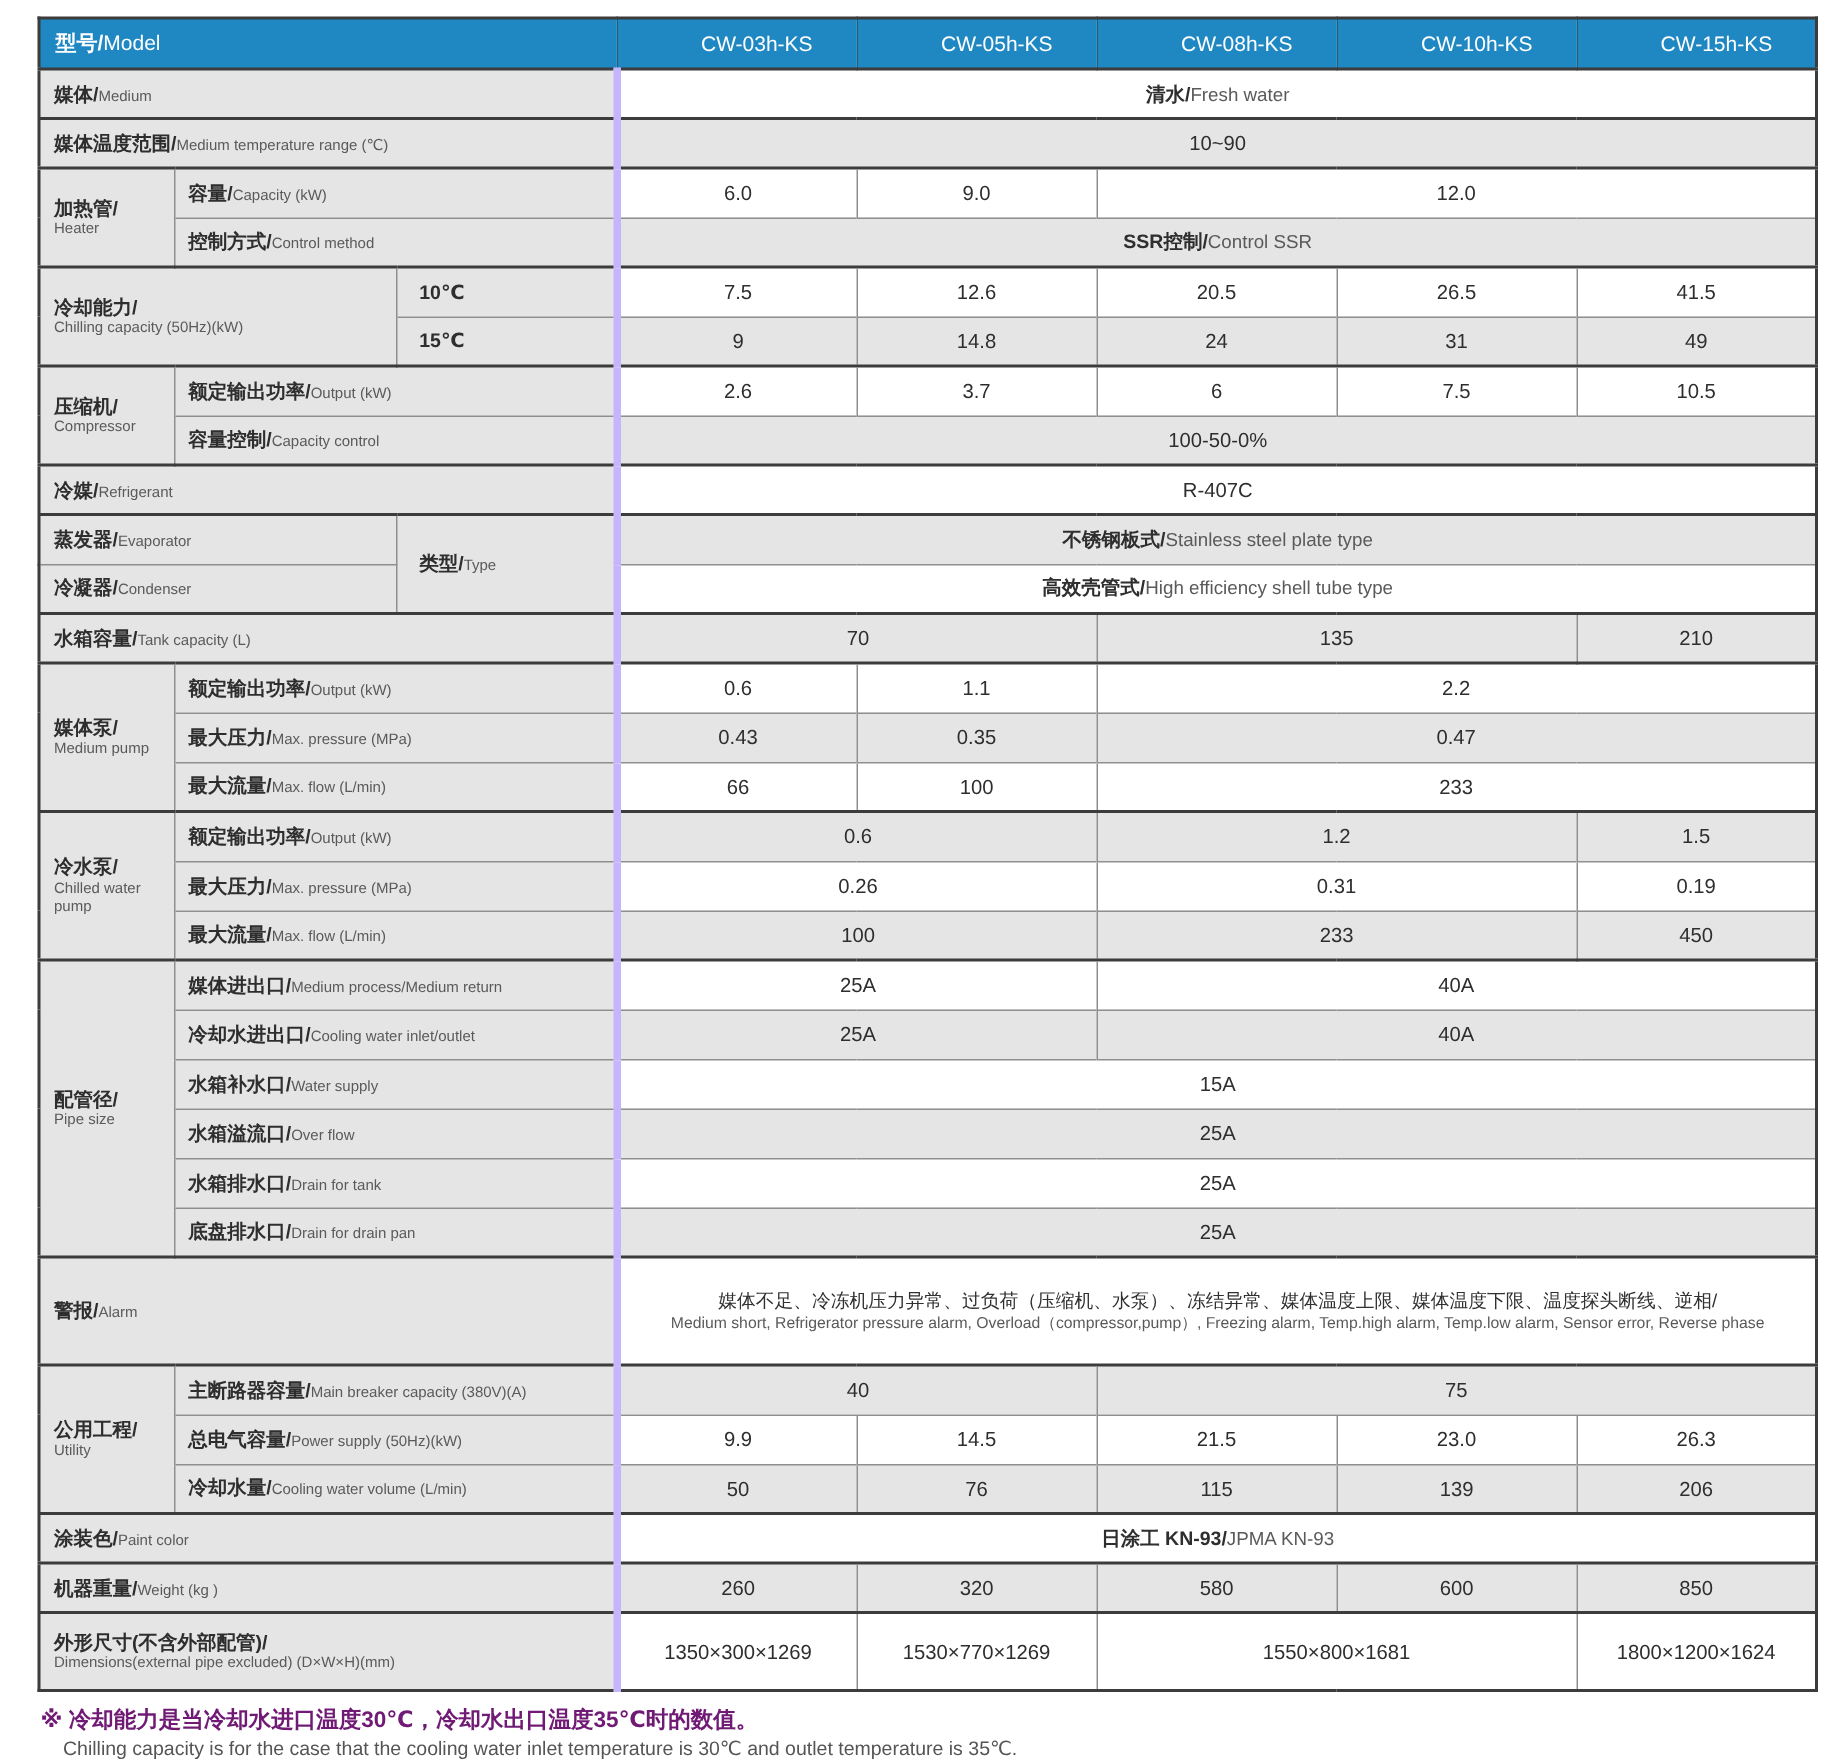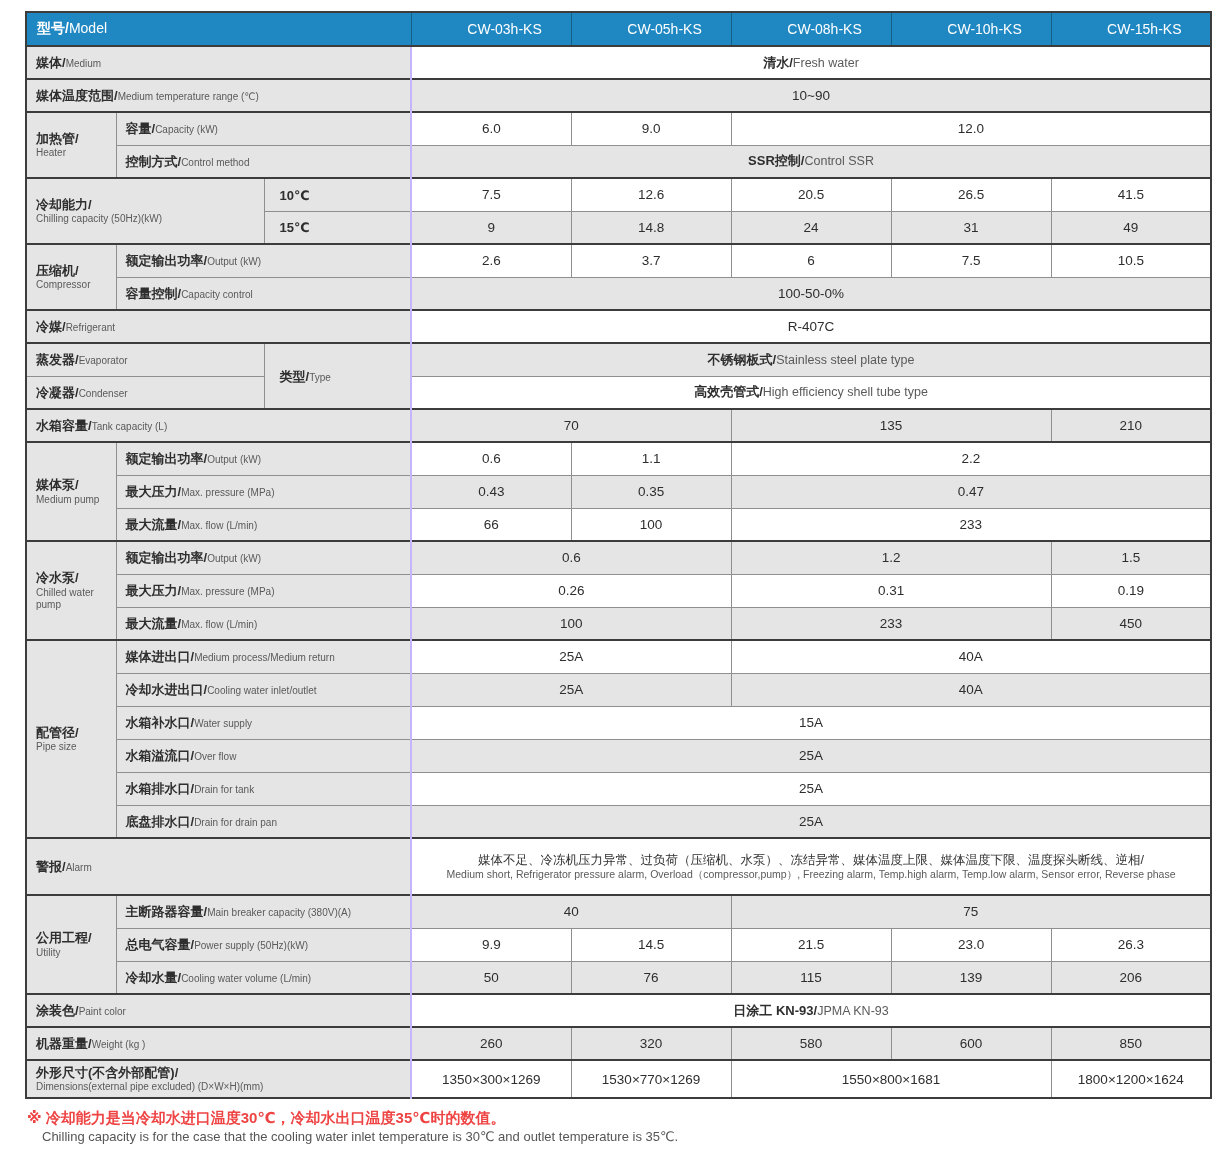--- a/index.html
+++ b/index.html
@@ -11,53 +11,53 @@
   .wrap{padding:11px 20px 0 25px;}
   table{
     border-collapse:collapse;
     table-layout:fixed;
     width:1185px;
     border:2px solid #3c3c3c;
   }
   td,th{box-sizing:border-box;vertical-align:middle;border-left:1px solid #8f8f8f;border-top:1px solid #8f8f8f;}
   tr{height:33px;}
   tr.head{height:34px;}
-  tr.alarm-row{height:57px;}
-  tr.dims{height:38px;}
+  tr.alarm-row{height:72px;}
+  tr.dims{height:52px;}
   
   th{background:#1f88c3;color:#ffffff;font-weight:normal;font-size:14px;
      border-left:1px solid rgba(0,0,0,0.30);border-top:none;text-align:center;padding-left:28px;}
   th.hlabel{text-align:left;padding-left:10px;}
   th .zh{font-weight:bold;}
   th .en{font-weight:normal;}
   
   .lbl{background:#e5e5e5;text-align:left;padding:2px 4px 2px 9px;}
   .lbl .zh{font-weight:bold;font-size:13px;color:#2e2e2e;}
   .lbl .en{font-size:10px;color:#5a5a5a;}
   .stack .zh{display:block;line-height:1.3;}
   .stack .en{display:block;line-height:1.2;}
   .sub{padding-left:15px;}
   
   .val{text-align:center;padding:2px 4px;font-size:13.5px;}
   .val .tx{font-size:13.5px;color:#2e2e2e;}
   .val .zh{font-weight:bold;font-size:13px;color:#2e2e2e;}
   .val .en{font-size:12.5px;color:#5a5a5a;}
-  .vstart{border-left:2px solid #c4b5fd;}
+  .vstart{border-left:5px solid #c4b5fd;}
   
   tr.gray .val{background:#e5e5e5;}
   tr.white .val{background:#ffffff;}
   
   tr.sep td{border-top:2px solid #3c3c3c;}
   
   .alarm-cell{padding:3px 6px;}
   .alarm-cell .zh{display:block;font-weight:normal;font-size:12.5px;line-height:1.35;color:#303030;}
   .alarm-cell .en{display:block;font-size:10.5px;line-height:1.25;color:#5a5a5a;}
   
   .note{margin:9px 0 0 2px;}
-  .note .zh{display:block;font-size:15px;font-weight:bold;color:#ef4444;line-height:1.35;}
+  .note .zh{display:block;font-size:15px;font-weight:bold;color:#701a75;line-height:1.35;}
   .note .en{display:block;font-size:13px;color:#555555;padding-left:15px;margin-top:1px;}
 </style>
 </head>
 <body>
 
 <div class="wrap">
   <table>
     <colgroup>
       <col style="width:90px">
         <col style="width:148px">

